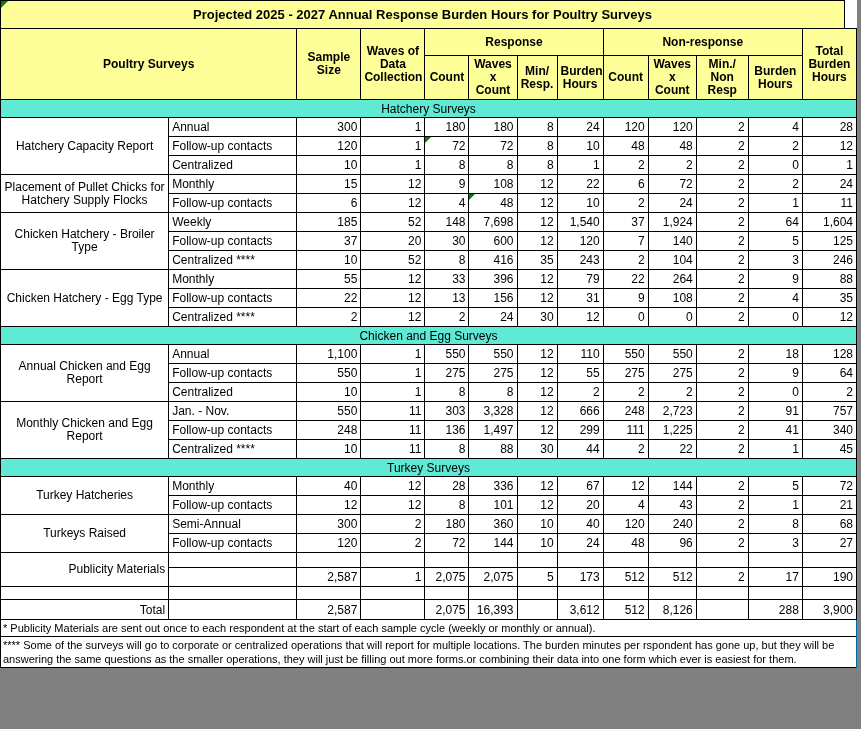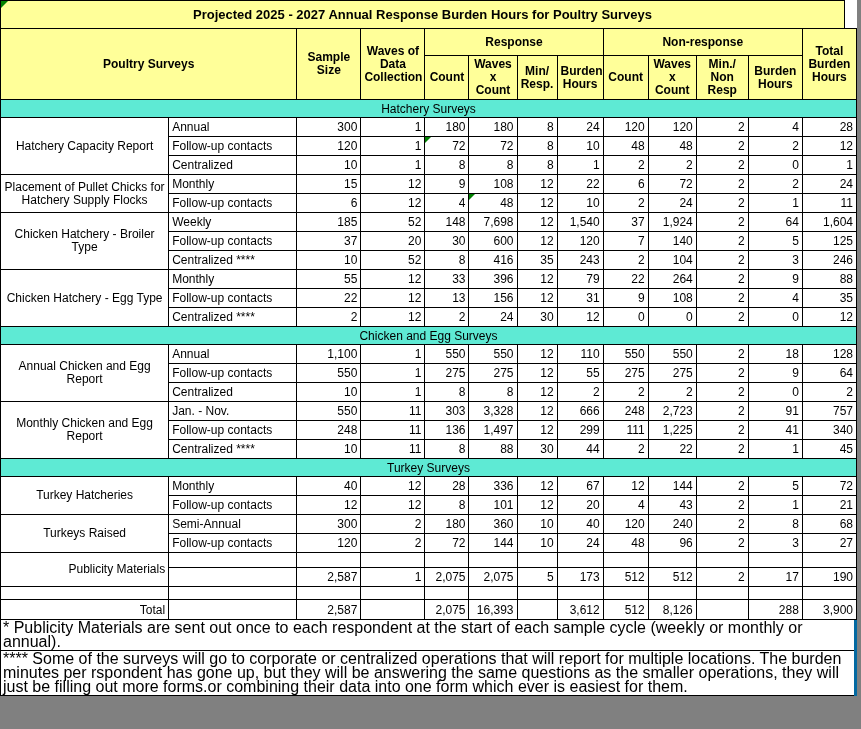--- a/index.html
+++ b/index.html
@@ -72,22 +72,22 @@
     position: absolute;
     left: 0; top: 0;
     width: 0; height: 0;
     border-top: 6px solid #008000;
     border-right: 6px solid transparent;
   }
   .footnotes {
     width: 857px;
     background: #fff;
     border-left: 1px solid #000;
-    border-right: 3px solid #0369a1;
-    font-size: 16px;
+    border-right: 1px solid #0369a1;
+    font-size: 11px;
   }
   .footnote {
     border-bottom: 1px solid #000;
     padding: 1px 2px;
     line-height: 14px;
   }
 </style>
 </head>
 <body>
 

